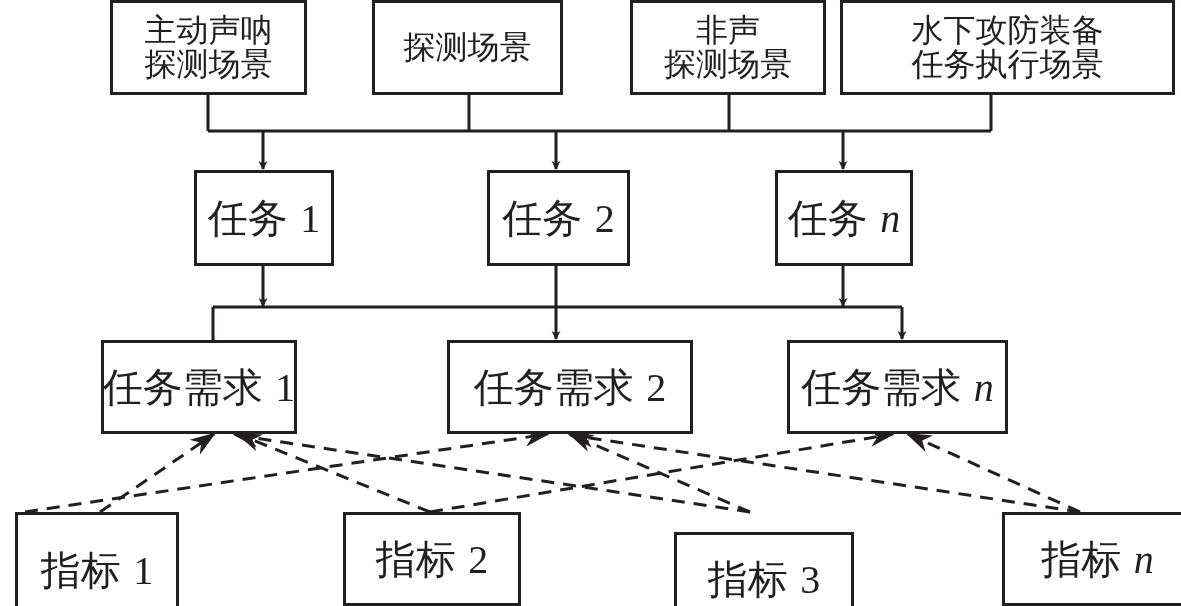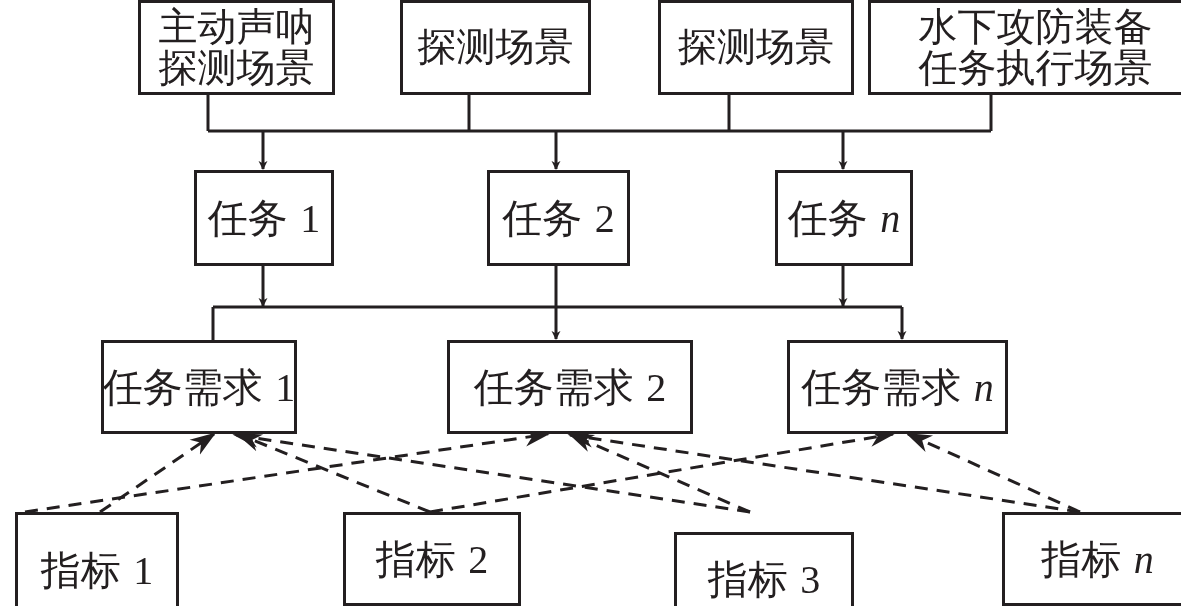--- a/index.html
+++ b/index.html
@@ -2,21 +2,21 @@
 <html><head>
 <meta charset="utf-8">
 <style>
   html, body { margin: 0; padding: 0; background: #ffffff; }
   body { width: 1181px; height: 606px; position: relative; overflow: hidden;
          font-family: "DejaVu Serif", "Liberation Serif", serif; color: #231f20; }
   svg#edges { position: absolute; left: 0; top: 0; width: 1181px; height: 606px; }
   .box { position: absolute; box-sizing: border-box; border: 3px solid #231f20; background: #fff;
          display: flex; flex-direction: column; align-items: center; justify-content: center;
          text-align: center; line-height: 1.05; }
-  .scene { font-size: 39px; margin-left: 28px; }
+  .scene { font-size: 32px; }
   .task { font-size: 40px; }
   .req { font-size: 40px; }
   .ind { font-size: 40px; }
   .num { font-family: "Liberation Serif", "DejaVu Serif", serif; }
   .ital { font-family: "Liberation Serif", "DejaVu Serif", serif; font-style: italic; }
   .line { display: block; white-space: nowrap; }
 </style>
 </head>
 <body>
 
@@ -61,20 +61,21 @@
 </svg>
 
 <div class="box scene" style="left:110px;top:0;width:197px;height:95px;">
   <span class="line">主动声呐</span>
   <span class="line">探测场景</span>
 </div>
 <div class="box scene" style="left:372px;top:0;width:191px;height:95px;">
   <span class="line">探测场景</span>
 </div>
 <div class="box scene" style="left:630px;top:0;width:196px;height:95px;">
+  <span class="line">非声</span>
   <span class="line">探测场景</span>
 </div>
 <div class="box scene" style="left:840px;top:0;width:335px;height:95px;">
   <span class="line">水下攻防装备</span>
   <span class="line">任务执行场景</span>
 </div>
 
 <div class="box task" style="left:194px;top:170px;width:140px;height:96px;">
   <span class="line"><span>任务</span> <span class="num">1</span></span>
 </div>

